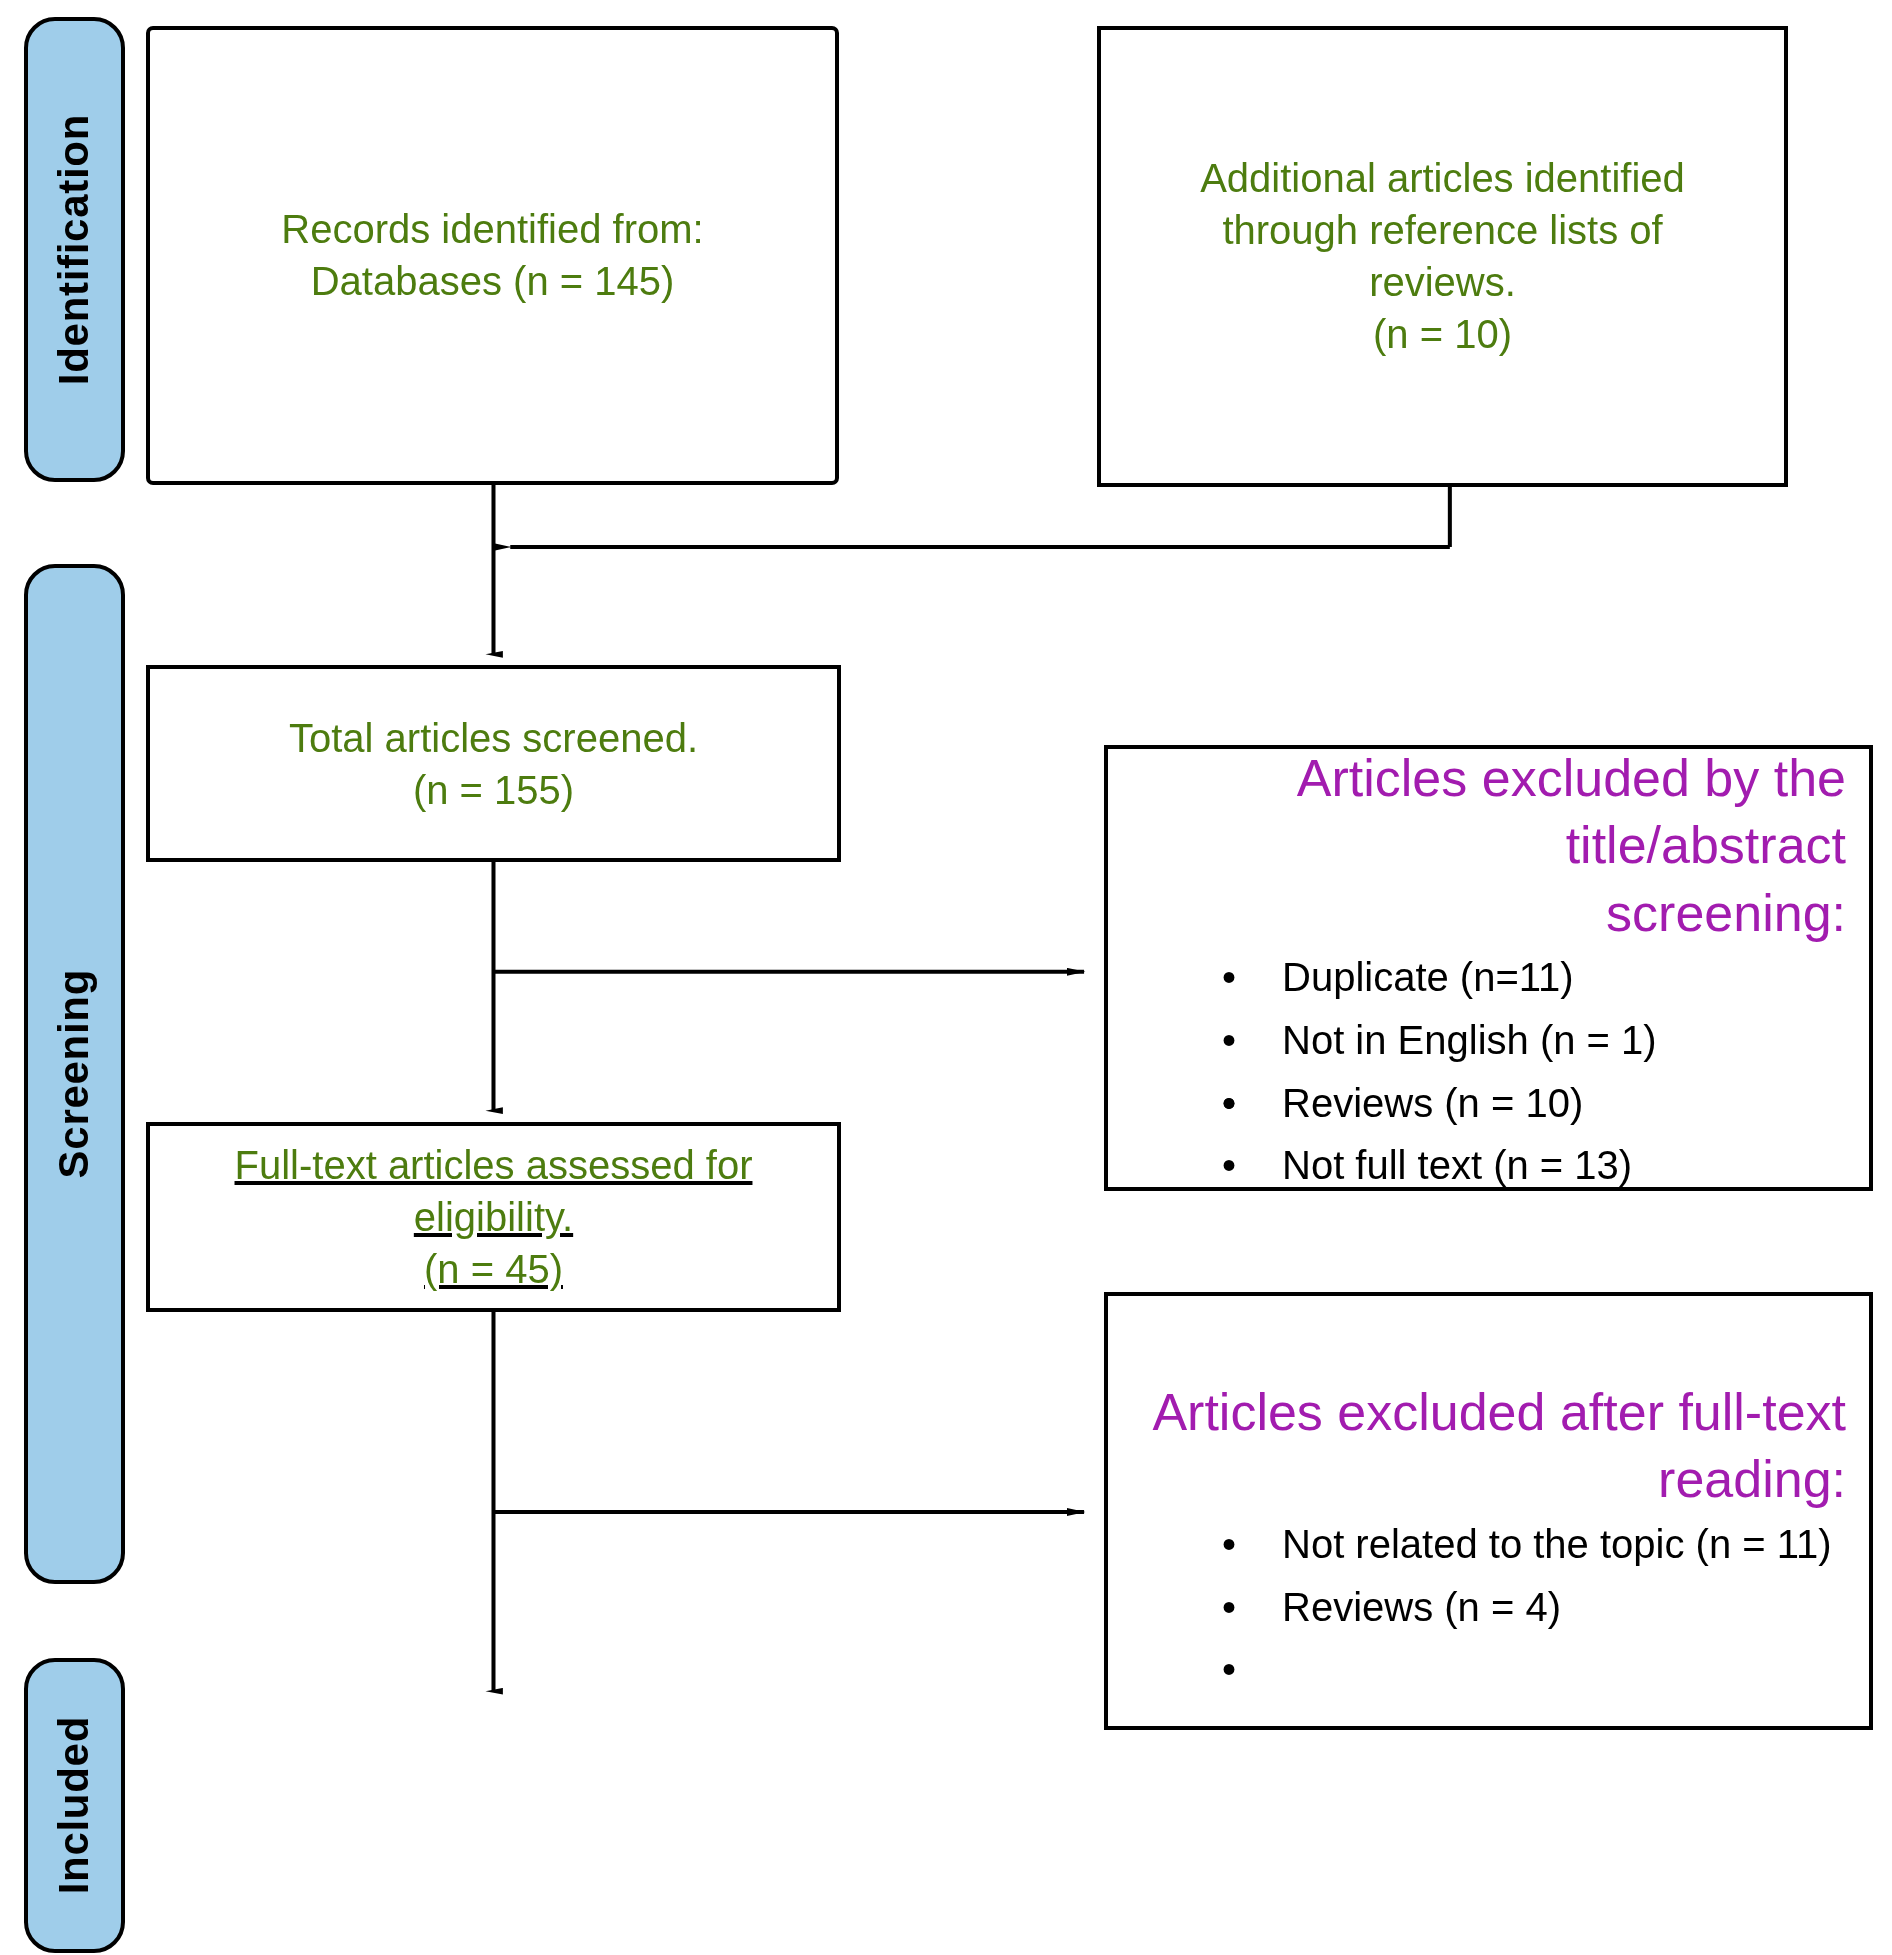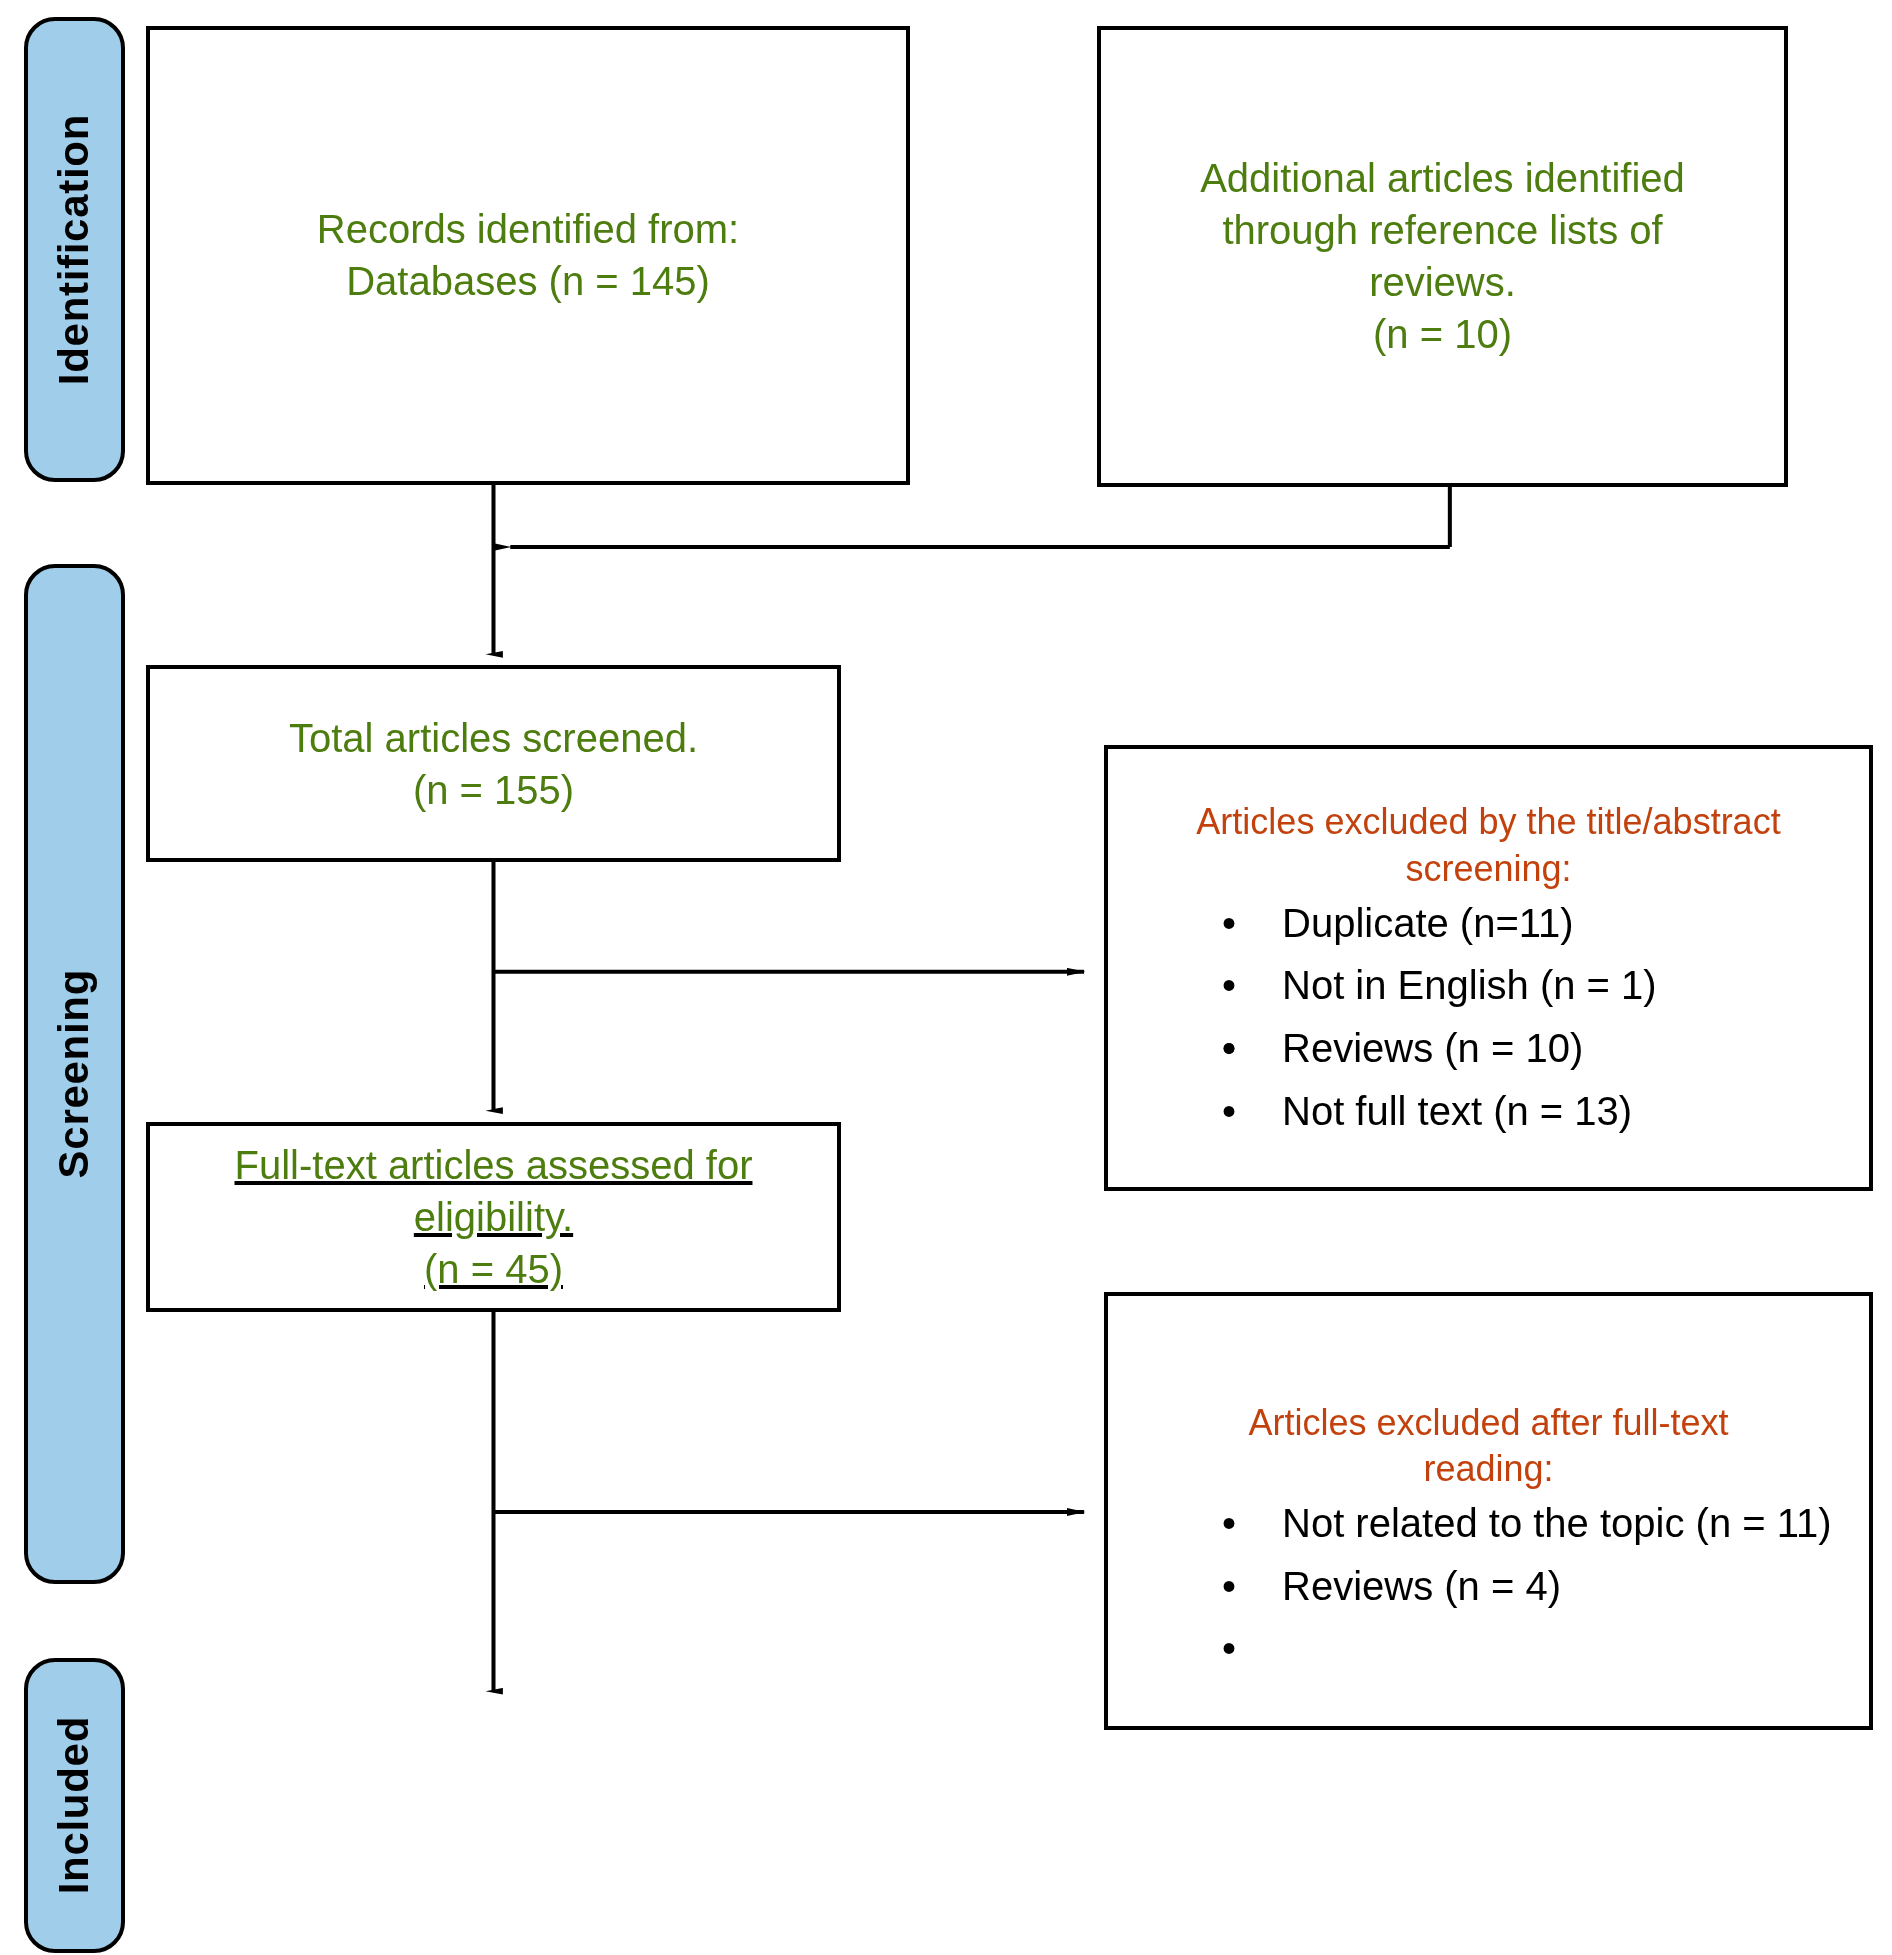--- a/index.html
+++ b/index.html
@@ -56,24 +56,24 @@
   .excl-box {
     position: absolute;
     background: #ffffff;
     border: 4.7px solid #000000;
     box-sizing: border-box;
     display: flex;
     flex-direction: column;
     justify-content: center;
   }
   .excl-head {
-    font-size: 36px;
-    line-height: 1.30;
-    color: #c2410c;
-    text-align: center;
+    font-size: 52px;
+    line-height: 1.30;
+    color: #a21caf;
+    text-align: right;
     padding: 0 23px 0 23px;
   }
   .excl-list {
     margin: 0;
     padding: 0 23px 0 110px;
     list-style: none;
   }
   .excl-list li {
     position: relative;
     font-size: 40px;
@@ -148,21 +148,21 @@
   </div>
 
   <div class="stage-label" style="left:23.5px; top:564px; width:101px; height:1020px;">
     <span>Screening</span>
   </div>
 
   <div class="stage-label" style="left:23.5px; top:1658px; width:101px; height:295px;">
     <span>Included</span>
   </div>
 
-  <div class="flow-box" style="left:146px; top:25.5px; width:764px; height:459px;">
+  <div class="flow-box" style="left:146px; top:25.5px; width:693px; height:459px;border-radius:7px;">
     <div class="box-text">
       <div>Records identified from:</div>
       <div>Databases (n = 145)</div>
     </div>
   </div>
 
   <div class="flow-box" style="left:1097px; top:25.5px; width:691px; height:461px;">
     <div class="box-text">
       <div>Additional articles identified</div>
       <div>through reference lists of</div>

